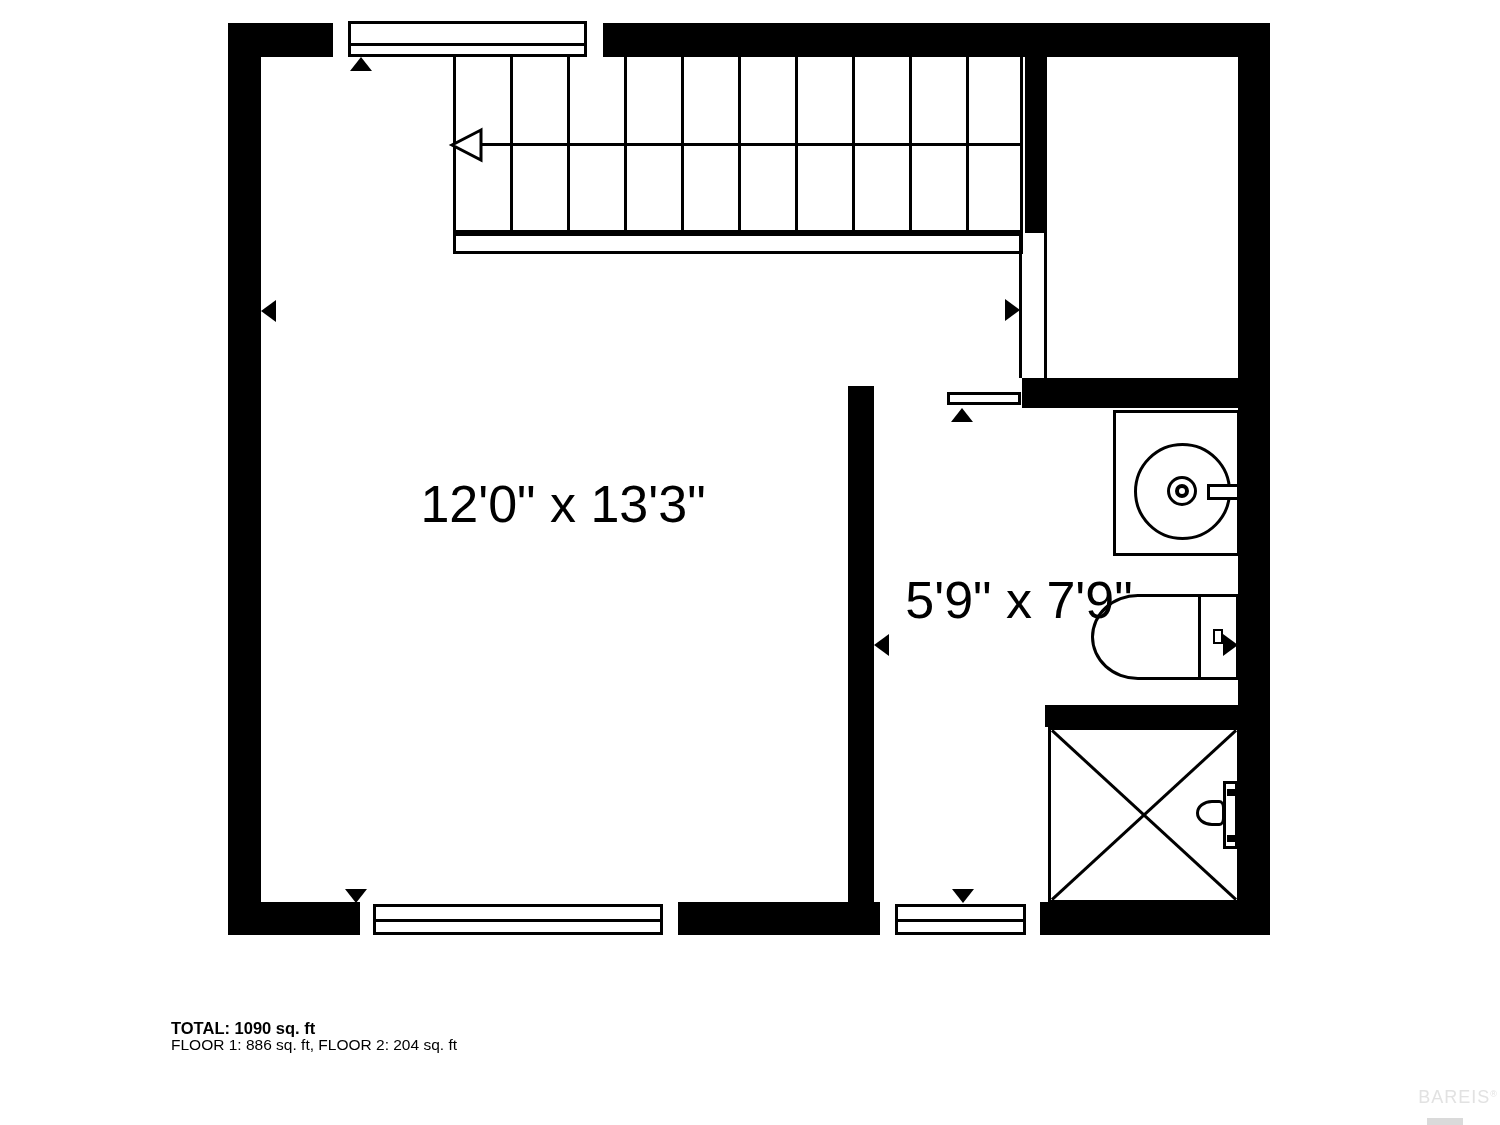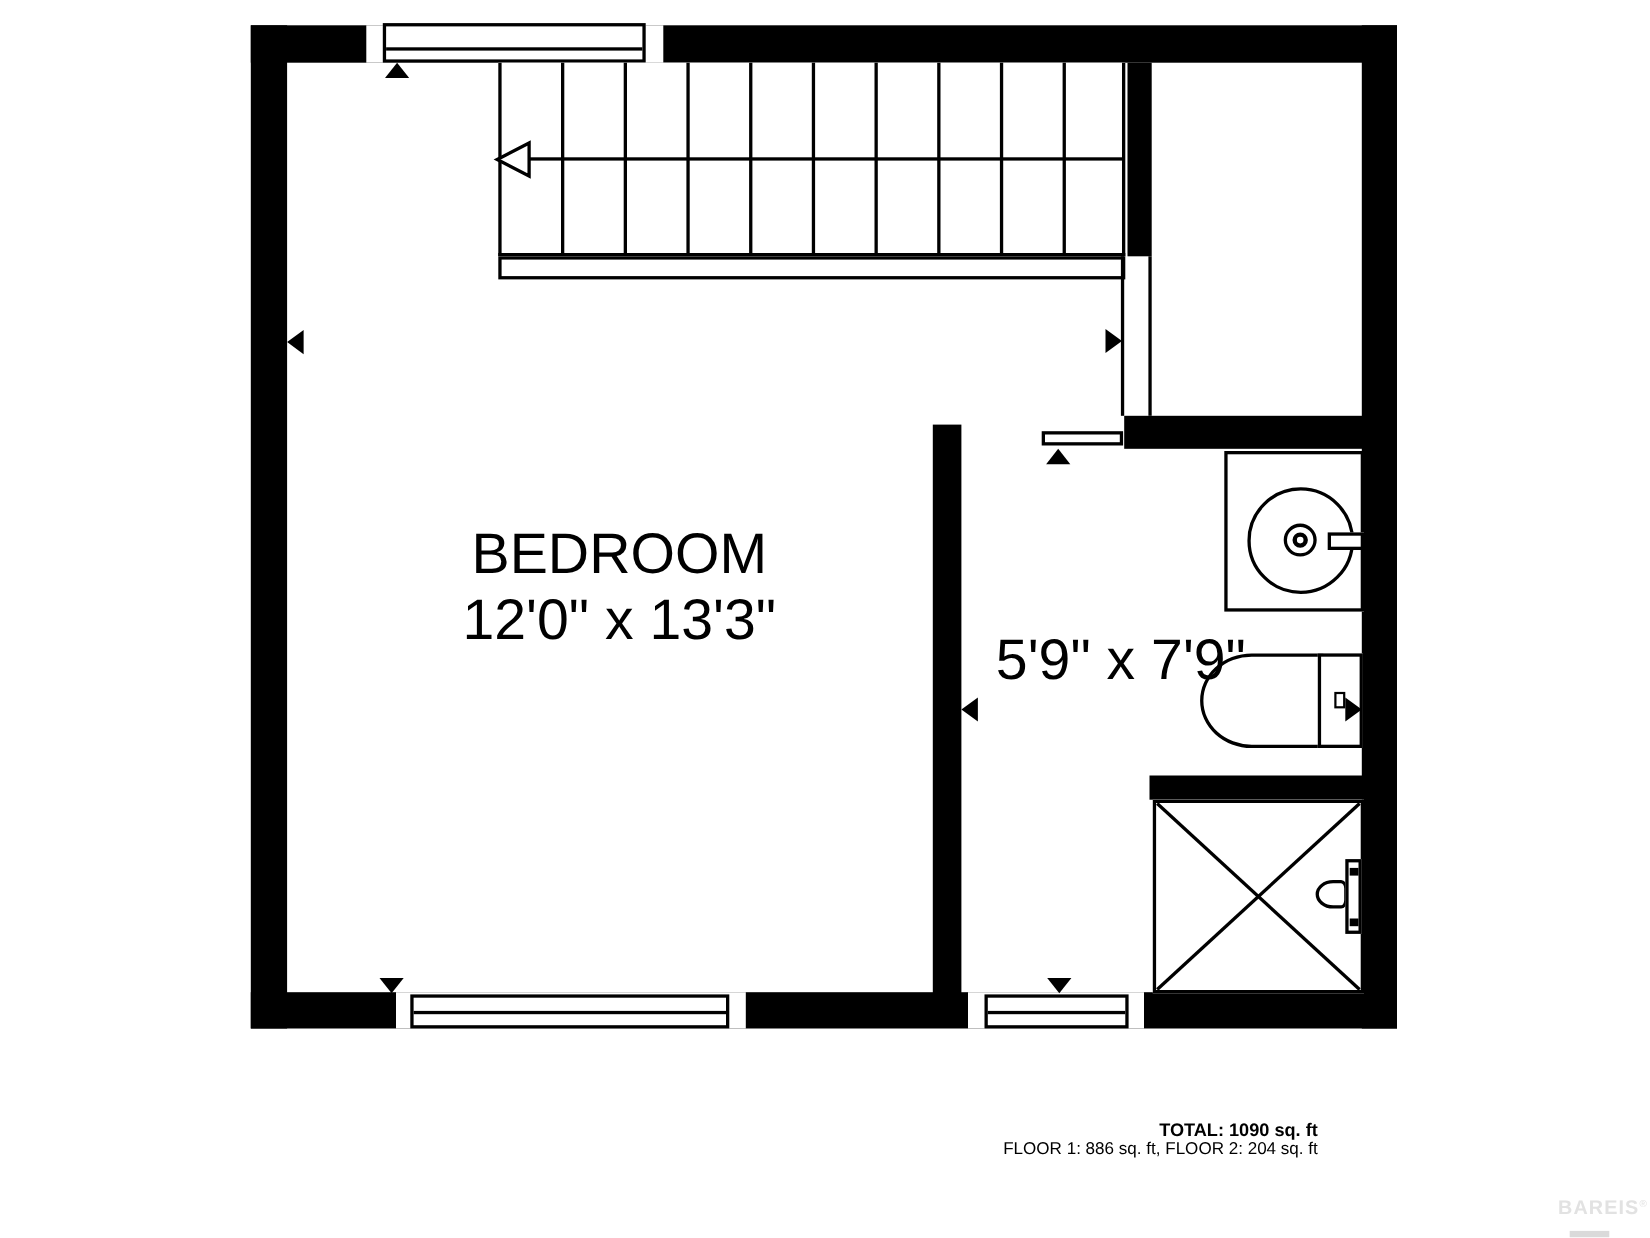--- a/index.html
+++ b/index.html
@@ -44,33 +44,33 @@
     position: absolute; top: 50%; left: 50%; width: 250px; height: 3px; background: #000;
   }
   .x1 { transform: translate(-50%,-50%) rotate(42.6deg); }
   .x2 { transform: translate(-50%,-50%) rotate(-42.6deg); }
 
   .room-label {
     position: absolute; text-align: center; color: #000; z-index: 6;
     font-size: 52px; line-height: 60px; letter-spacing: 0px; white-space: nowrap;
   }
   .footer-block {
-    position: absolute; left: 198px; top: 1020px; width: 1000px;
-    text-align: right; color: #000; font-size: 15.5px; line-height: 16.5px;
+    position: absolute; left: 171px; top: 1020px; width: 1000px;
+    text-align: left; color: #000; font-size: 15.5px; line-height: 16.5px;
   }
   .footer-block .total-line { font-weight: bold; font-size: 16.5px; }
   .disclaimer {
     position: absolute; left: 173px; top: 1086px; width: 1000px;
     text-align: center; color: #1a1a1a; font-size: 13px;
   }
   .logo {
     position: absolute; left: 1405px; top: 1086px; width: 92px;
     color: #e2e2e2; text-align: right; line-height: 16px; z-index: 7;
   }
-  .logo .brand { font-size: 18px; font-weight: bold; letter-spacing: 1px; }
+  .logo .brand { font-size: 18px; font-weight: normal; letter-spacing: 1px; }
   .logo .reg { font-size: 9px; vertical-align: super; }
   .logo .mlsrow { display: flex; align-items: center; justify-content: flex-end; gap: 2px; margin-top: 1px; }
   .logo .bar { width: 36px; height: 11px; background: #dadada; display: inline-block; }
   .logo .mls { font-size: 15px; font-weight: bold; font-style: italic; margin-top: 16px; }
 </style>
 </head>
 <body>
 
 <div class="page">
 
@@ -145,21 +145,20 @@
     <div class="xline x1"></div>
     <div class="xline x2"></div>
   </div>
   <div class="fixture" style="left:1196px; top:800px; width:29px; height:26px; z-index:4; border-radius:55% 20% 20% 55% / 50% 30% 30% 50%;"></div>
   <div class="fixture" style="left:1223px; top:781px; width:15px; height:68px; z-index:4;">
     <div class="thinline" style="left:1px; top:5px; width:8px; height:7px;"></div>
     <div class="thinline" style="left:1px; top:51px; width:8px; height:7px;"></div>
   </div>
 
   <div class="room-label" style="left:363px; top:474px; width:400px;">
-    <div>BEDROOM</div>
     <div>12'0" x 13'3"</div>
   </div>
   <div class="room-label" style="left:819px; top:572px; width:400px; line-height:56px;">
     <div>5'9" x 7'9"</div>
   </div>
 
   <div class="footer-block">
     <div class="total-line">TOTAL: 1090 sq. ft</div>
     <div>FLOOR 1: 886 sq. ft, FLOOR 2: 204 sq. ft</div>
   </div>

